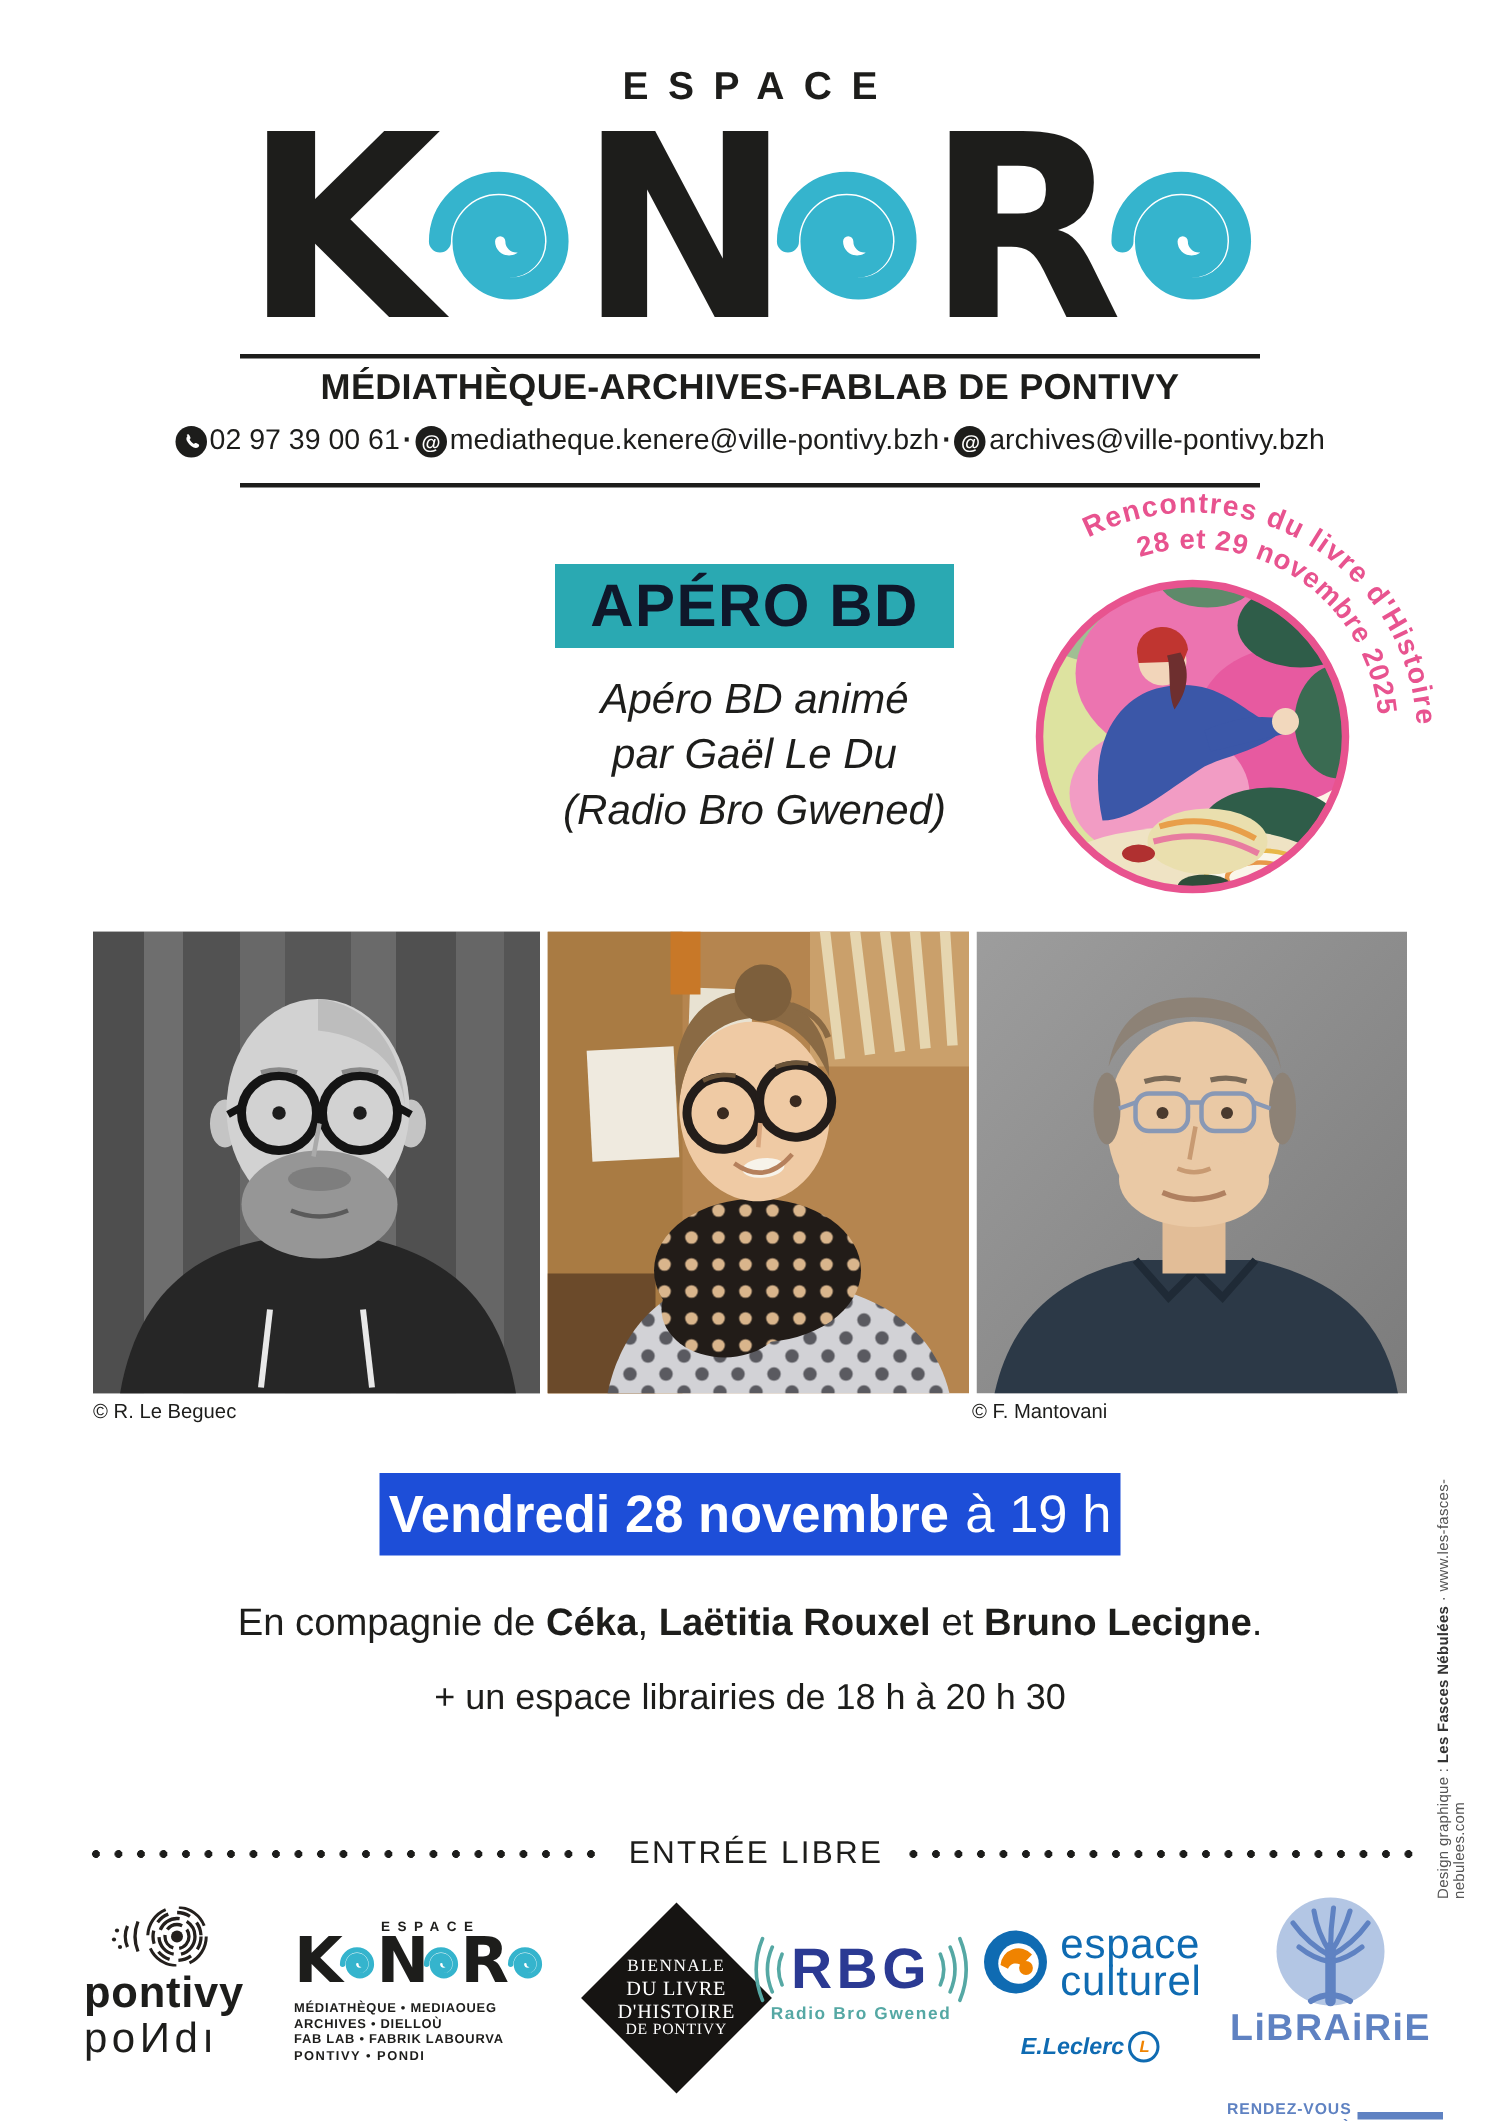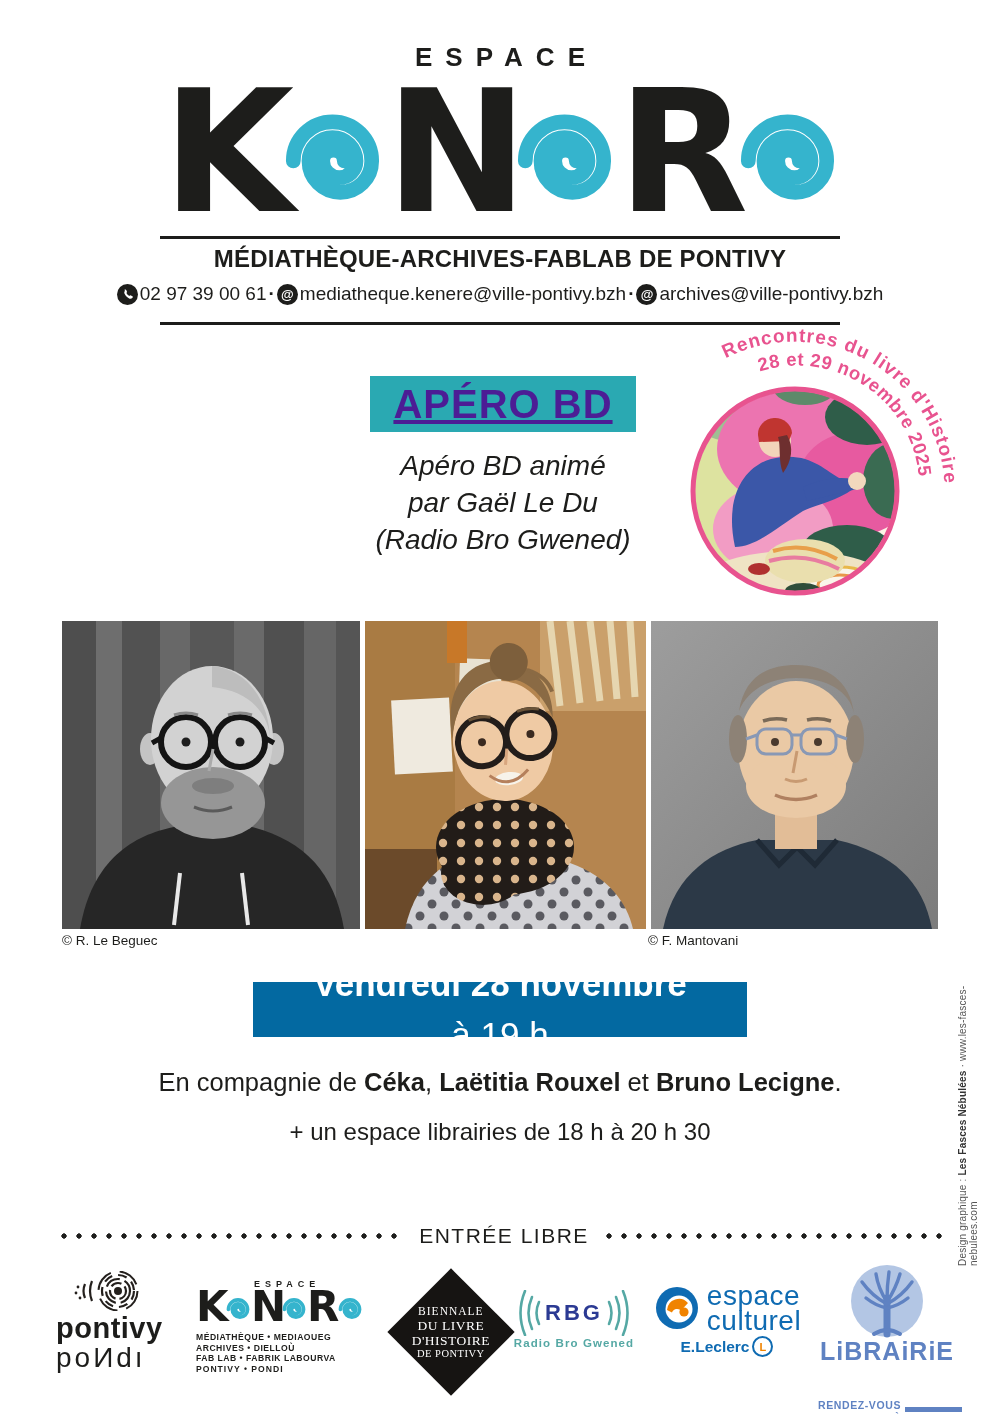--- a/index.html
+++ b/index.html
@@ -23,38 +23,38 @@
     font-size:24px; font-weight:bold; letter-spacing:.2px; }
   .contact { top:283px; left:0; width:100%; display:flex; justify-content:center;
     align-items:center; gap:2px; font-size:19px; }
   .badge-circle { display:inline-flex; width:21px; height:21px; border-radius:50%;
     background:#1d1d1b; color:#fff; align-items:center; justify-content:center;
     font-size:13px; font-weight:bold; }
   .contact .dot { font-weight:bold; }
 
   
   .apero { top:376px; left:370px; width:266px; height:56px; background:#2aa9b2;
-    color:#4c1d95; display:flex; align-items:center; justify-content:center;
-    font-size:40px; font-weight:bold; letter-spacing:1px;text-decoration:underline; }
+    color:#0f172a; display:flex; align-items:center; justify-content:center;
+    font-size:40px; font-weight:bold; letter-spacing:1px; }
   .desc { top:447px; left:318px; width:370px; text-align:center;
     font-size:28px; font-style:italic; line-height:37px; }
 
   .arc-text   { font:bold 19px   "Liberation Sans", sans-serif; fill:#e8538f; letter-spacing:1px; }
   .arc-text2  { font:bold 18.5px "Liberation Sans", sans-serif; fill:#e8538f; letter-spacing:.5px; }
 
   
   .photos { top:621px; left:62px; display:flex; gap:5px; }
   .photo { display:block; height:308px; }
   .credit { top:933px; font-size:13.5px; }
   .credit-l { left:62px; } .credit-r { left:648px; }
 
   
-  .dateband { top:982px; left:253px; width:494px; height:55px; background:#0369a1;
+  .dateband { top:982px; left:253px; width:494px; height:55px; background:#1d4ed8;
     color:#fff; display:flex; align-items:center; justify-content:center; gap:11px;
-    font-size:35px;flex-direction:column; }
+    font-size:35px; }
   .dateband .b { font-weight:bold; }
 
   
   .bodytext { top:1064px; left:0; width:100%; text-align:center;
     font-size:25.5px; line-height:36px; }
   .bodytext b { font-weight:bold; }
   .bodytext .line3 { margin-top:14px; font-size:24px; }
 
   
   .entree { top:1224px; left:60px; width:888px; display:flex; align-items:center; gap:16px; }
@@ -78,28 +78,28 @@
   .biennale { left:406px; top:1287px; width:90px; height:90px; transform:rotate(45deg);
     background:#161412; display:flex; align-items:center; justify-content:center; }
   .biennale-inner { transform:rotate(-45deg); text-align:center; color:#fff;
     font-family:"Liberation Serif", serif; line-height:1.12; }
   .bn1 { font-size:11.5px; letter-spacing:1px; }
   .bn2, .bn3 { font-size:13.5px; letter-spacing:.5px; }
   .bn4 { font-size:10.5px; letter-spacing:.5px; }
 
   .rbg { left:499px; top:1290px; width:150px; text-align:center; }
   .rbg-row { display:flex; align-items:center; justify-content:center; gap:4px; }
-  .rbg-acronym { font-size:22px; font-weight:bold; color:#2b3a93; letter-spacing:3px; }
+  .rbg-acronym { font-size:38px; font-weight:bold; color:#2b3a93; letter-spacing:3px; }
   .rbg-name { font-size:11.5px; font-weight:bold; color:#55a8a4; letter-spacing:1.1px; margin-top:1px; }
 
   .leclerc { left:647px; top:1283px; width:160px; }
   .lc-row { display:flex; align-items:center; gap:6px; justify-content:center; }
   .lc-text { color:#0f6bb2; font-size:28px; line-height:25px; letter-spacing:.5px; }
-  .lc-brand { margin-top:3px; text-align:center; color:#0f6bb2; font-weight:bold;
-    font-size:15.5px; display:flex; align-items:center; justify-content:center; gap:3px; }
+  .lc-brand { margin-top:21px; text-align:center; color:#0f6bb2; font-weight:bold;
+    font-size:15.5px; display:flex; align-items:center; justify-content:center; gap:3px;font-style:italic; }
   .lc-l { display:inline-flex; width:17px; height:17px; border-radius:50%;
     border:2px solid #0f6bb2; color:#f08300; font-size:11px; font-weight:bold;
     align-items:center; justify-content:center; }
 
   .librairie { left:812px; top:1264px; width:150px; text-align:center; color:#5f82c2; }
   .lib-title { font-size:25px; font-weight:bold; letter-spacing:1px; margin-top:-5px; }
   .lib-subs { text-align:left; padding-left:6px; font-size:10.5px; font-weight:bold;
     letter-spacing:.6px; line-height:12.5px; }
   .lib-sub1 { display:flex; align-items:flex-end; gap:4px;margin-top:33px; }
   .lib-bar { flex:1; height:4.5px; background:#5f82c2; }

